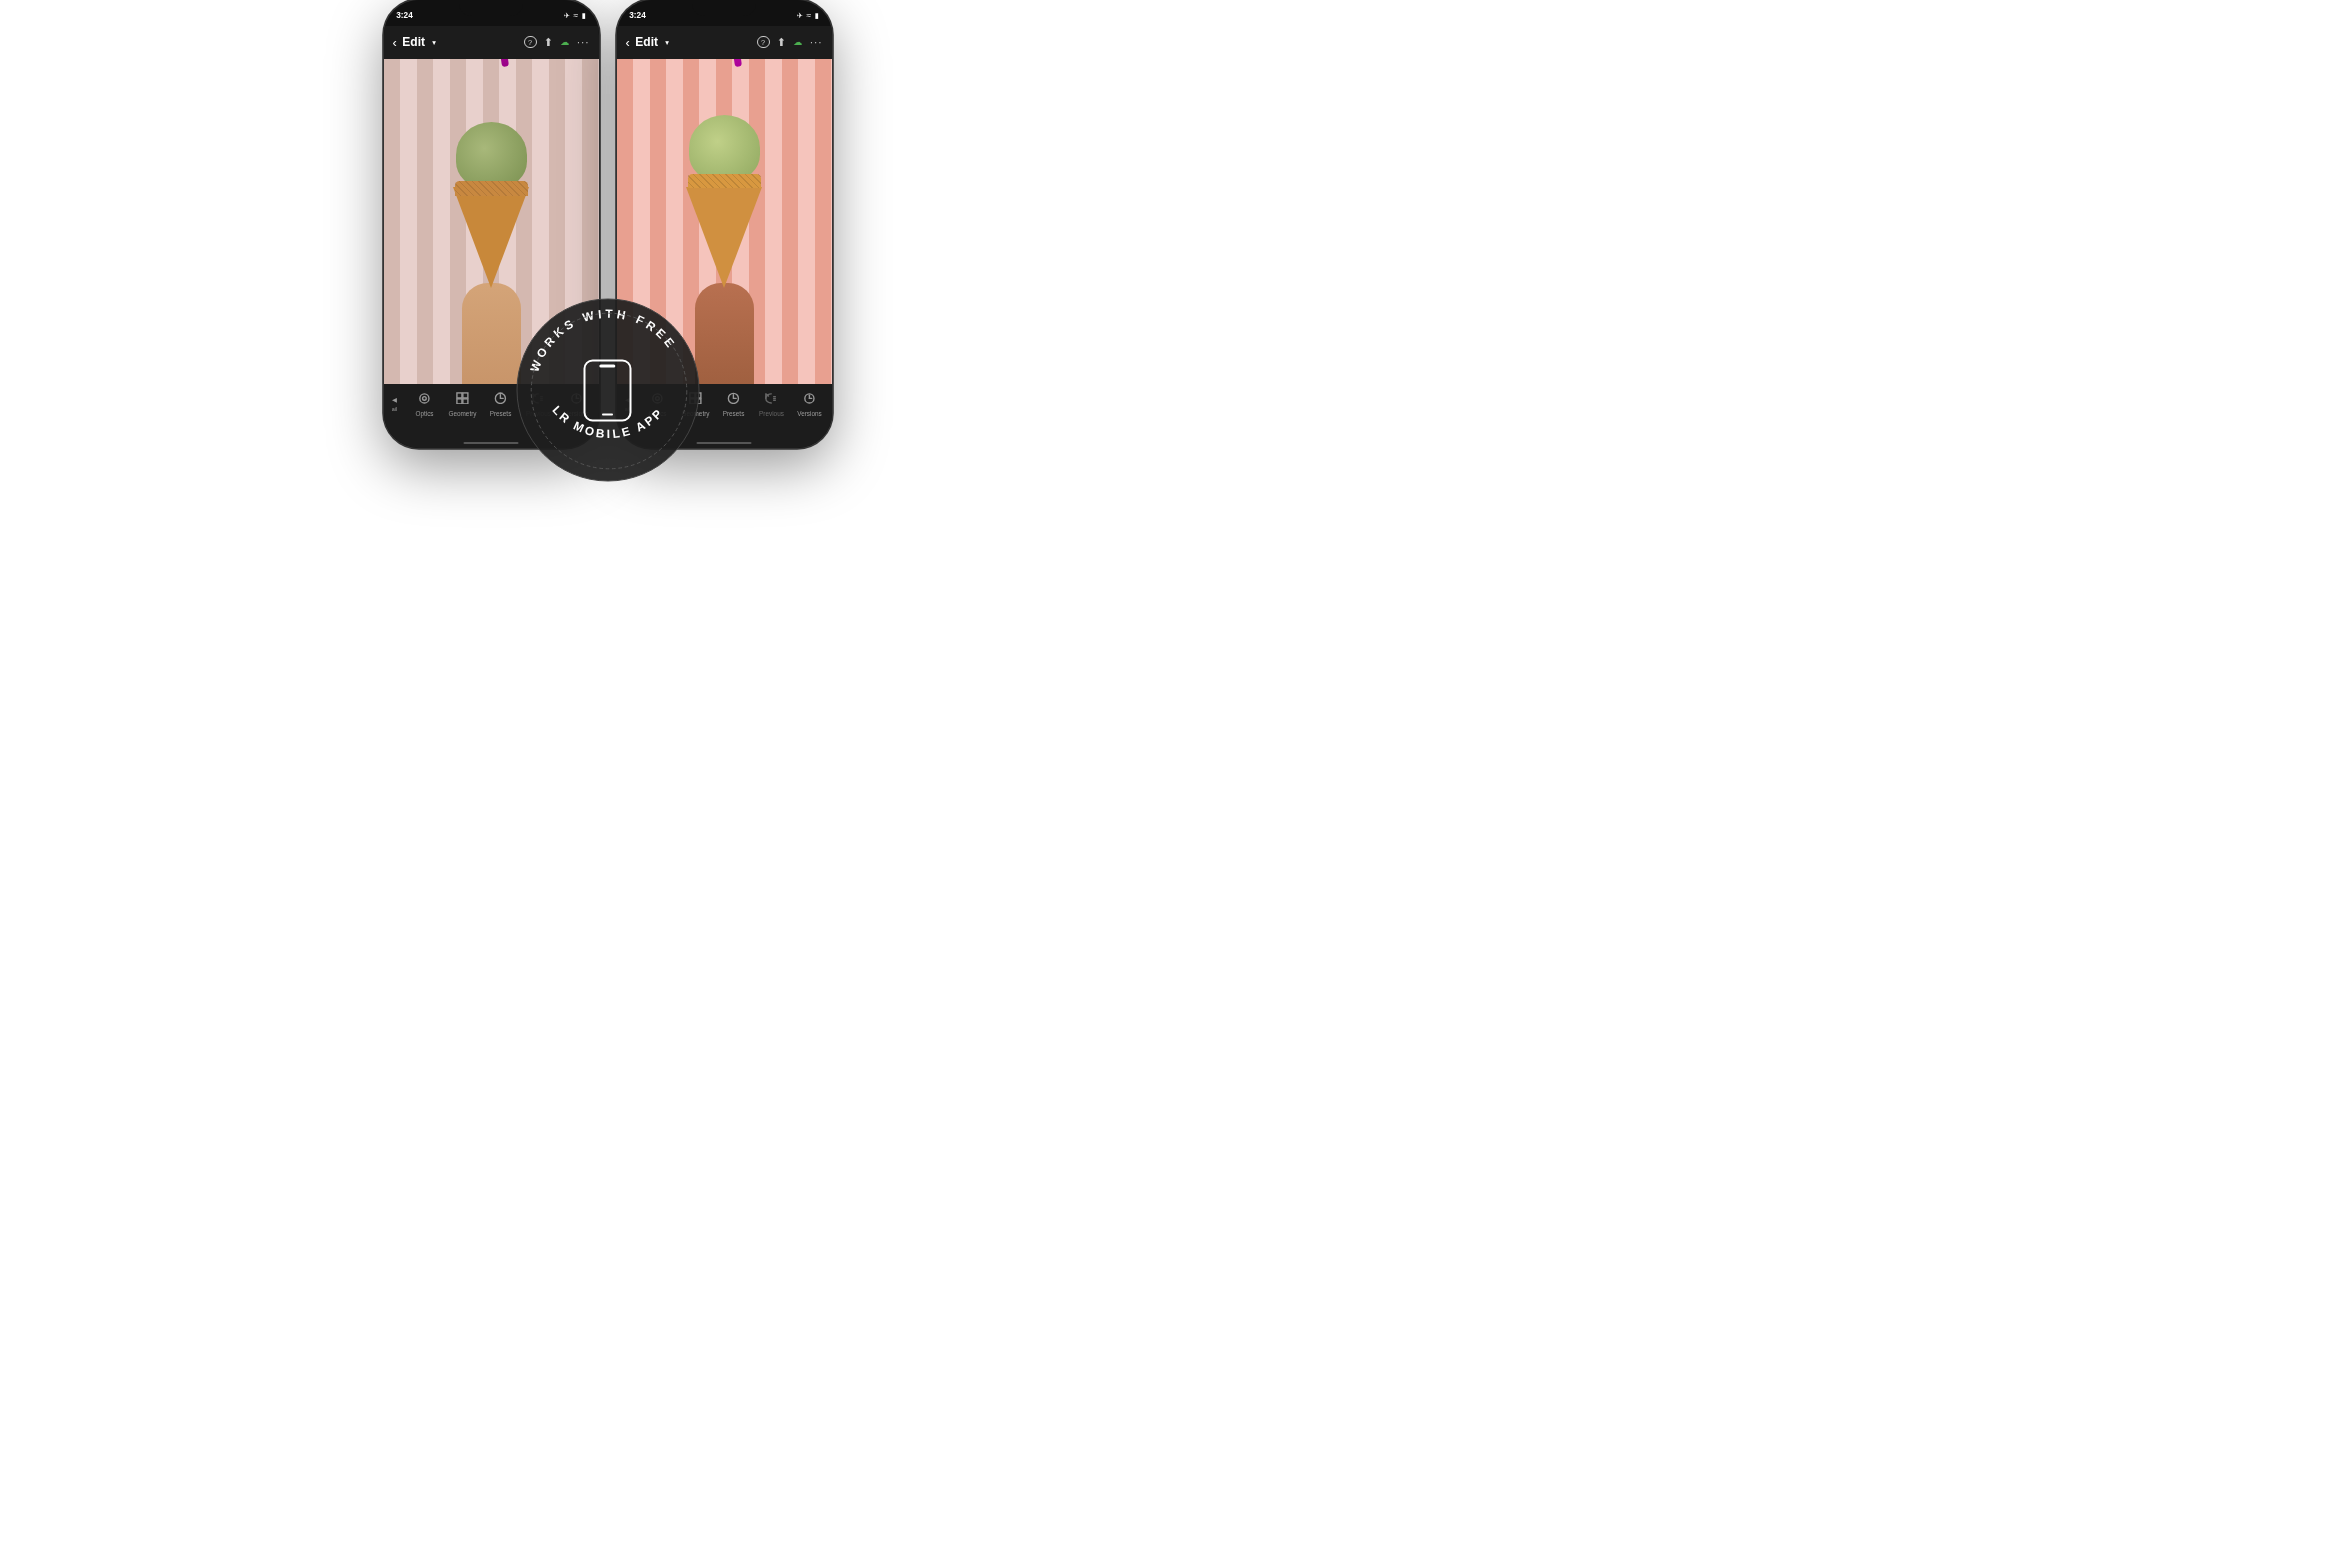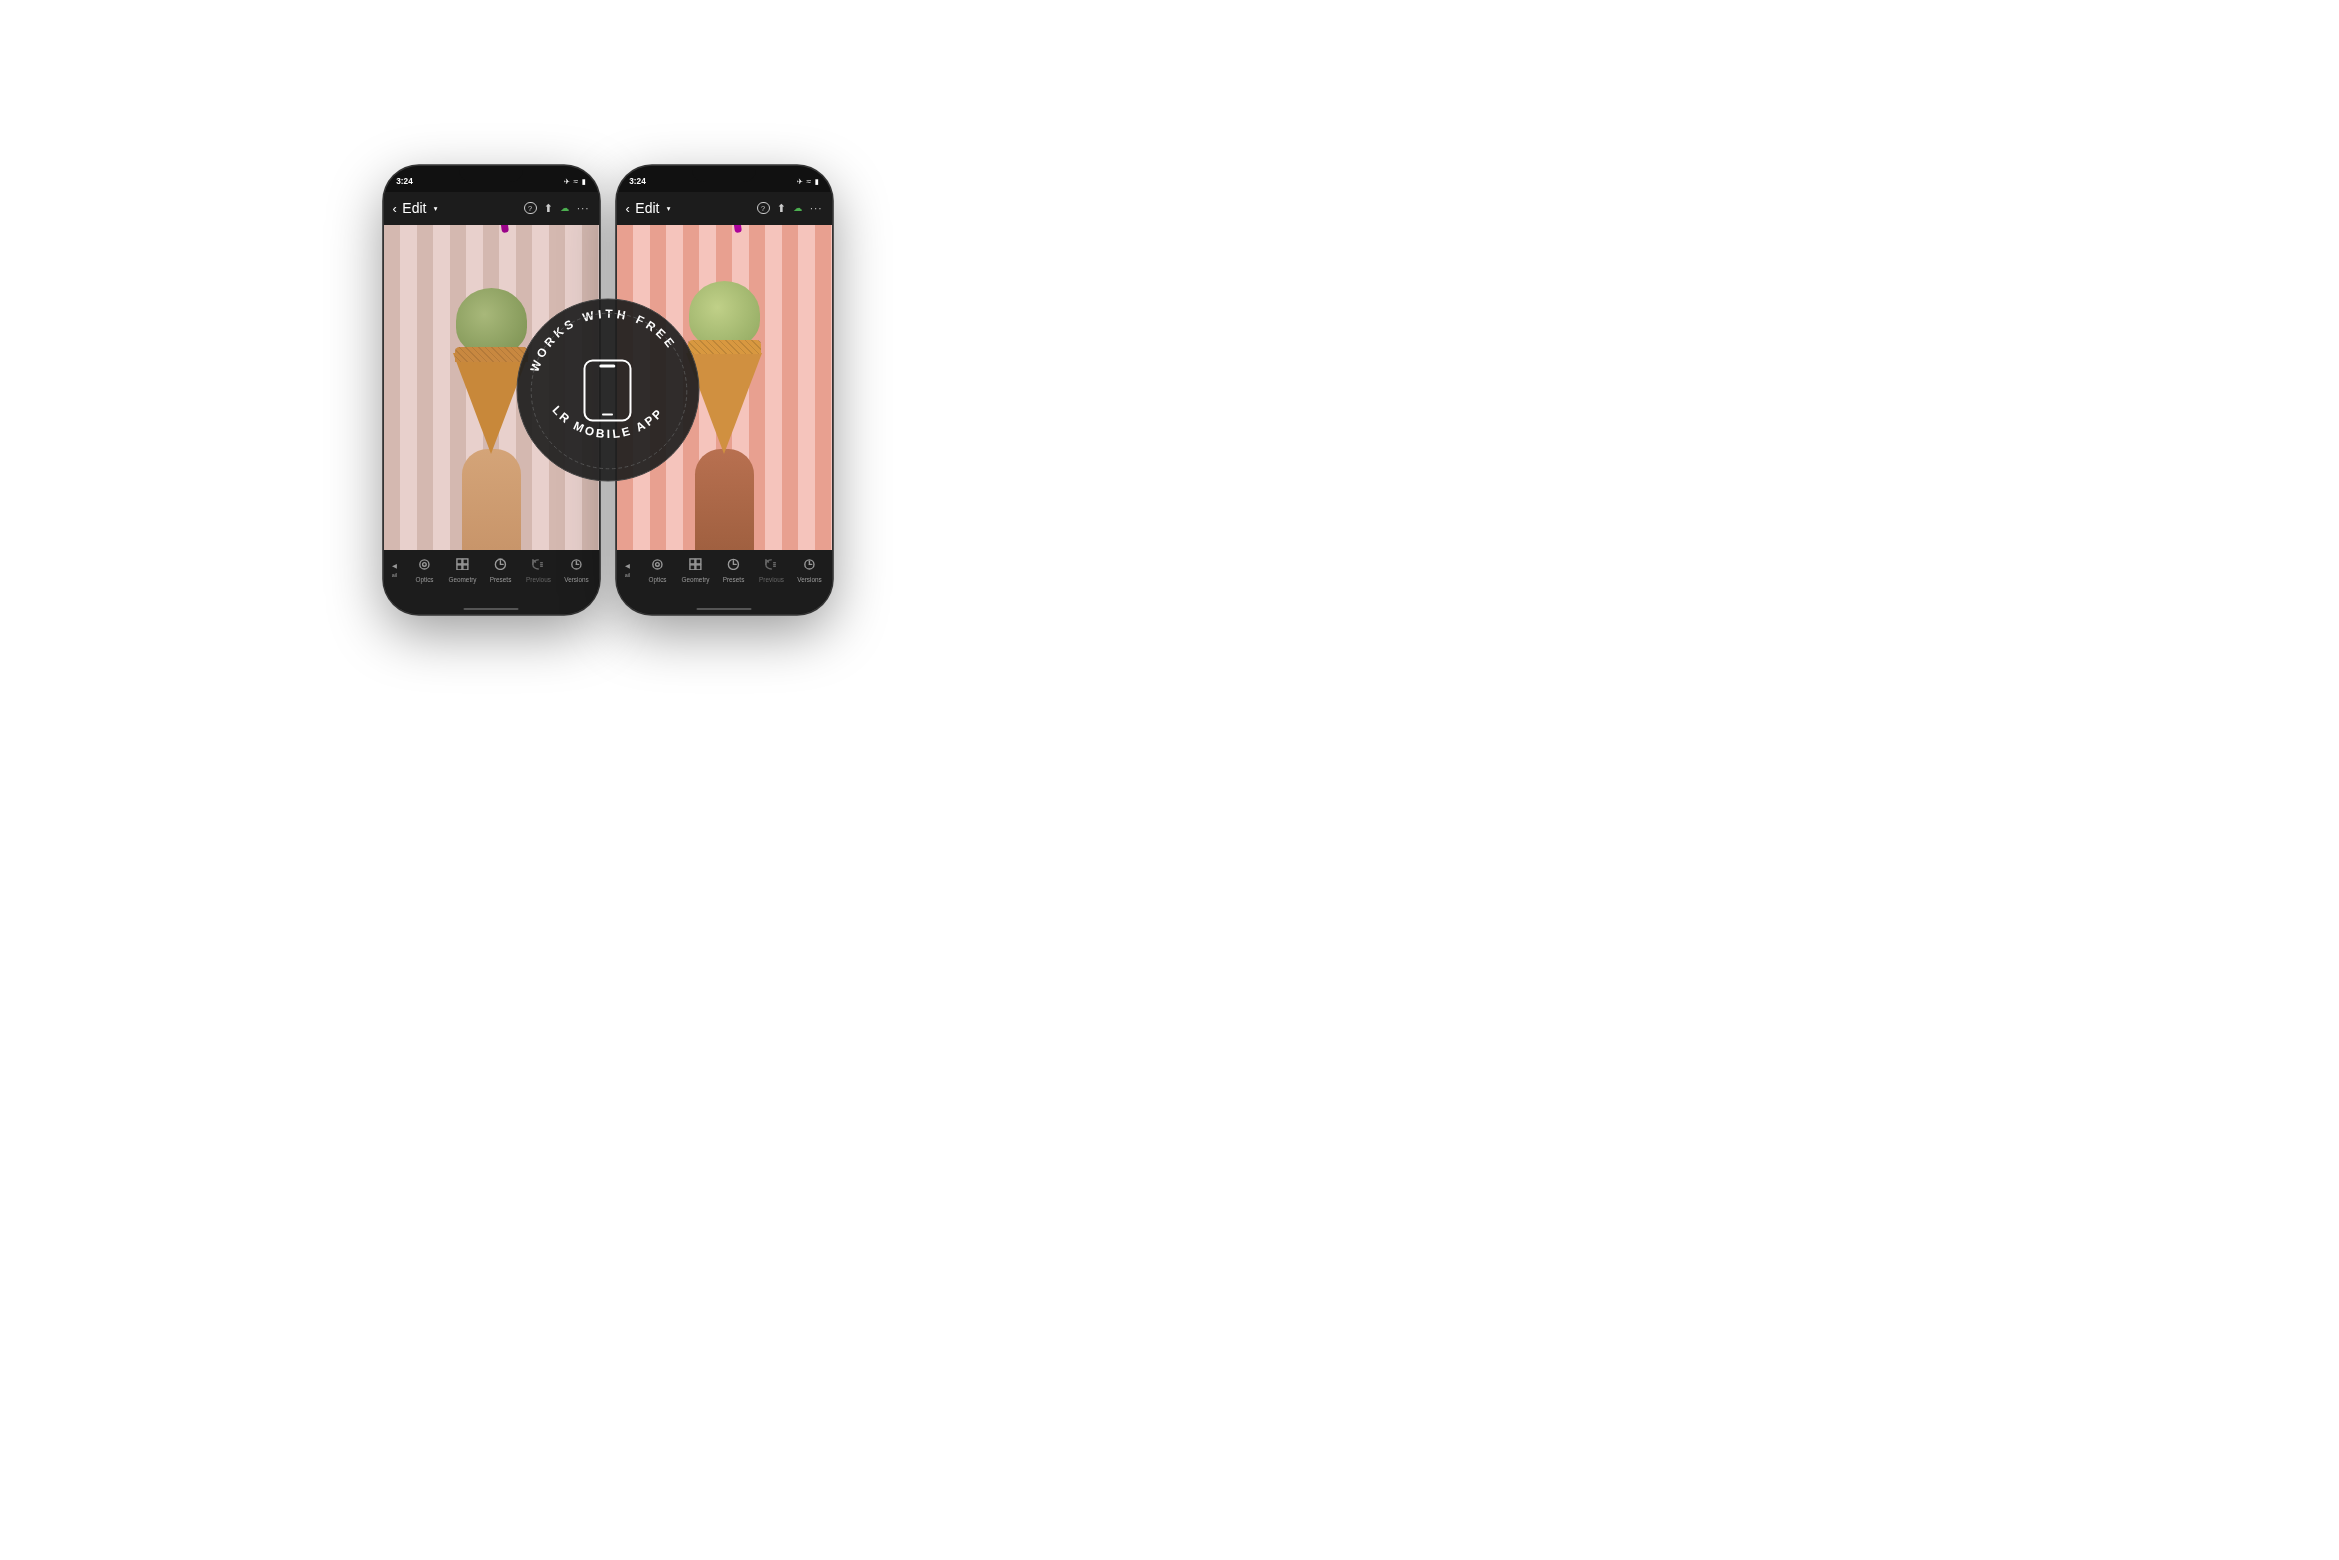--- a/index.html
+++ b/index.html
@@ -13,21 +13,20 @@
       font-family: -apple-system, BlinkMacSystemFont, 'Helvetica Neue', sans-serif;
       overflow: hidden;
       position: relative;
     }
 
     .scene {
       position: relative;
       width: 1215px;
       height: 780px;
       display: flex;
-      align-items: center;
       justify-content: center;
       gap: 18px;
     }
 
     
     .phone {
       width: 215px;
       height: 448px;
       background: #111;
       border-radius: 35px;
@@ -100,22 +99,22 @@
     }
 
     .back-btn {
       color: #fff;
       font-size: 12.8px;
       font-weight: 300;
     }
 
     .edit-label {
       color: #fff;
-      font-size: 14px;
-      font-weight: 400;
+      font-size: 12px;
+      font-weight: 700;
       margin-right: 1.8px;
     }
 
     .dropdown-arrow {
       color: #fff;
       font-size: 7.3px;
     }
 
     .top-bar-spacer { flex: 1; }
 

